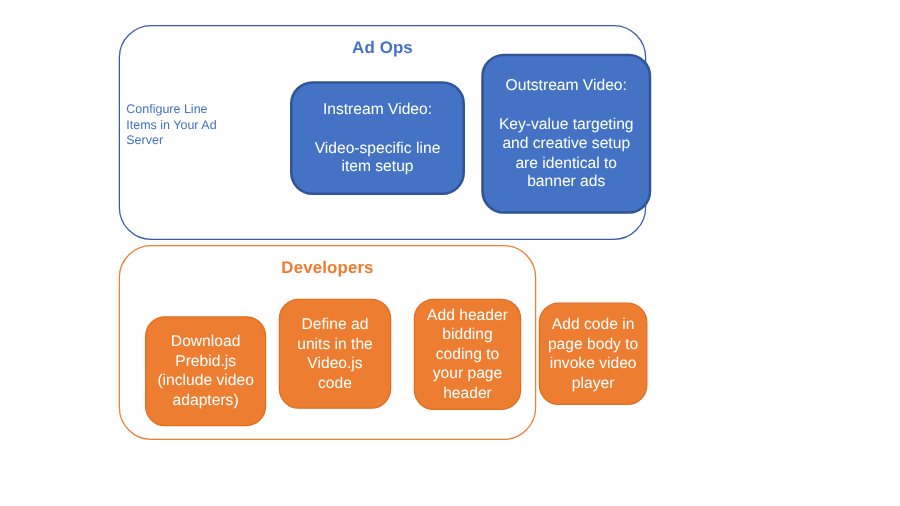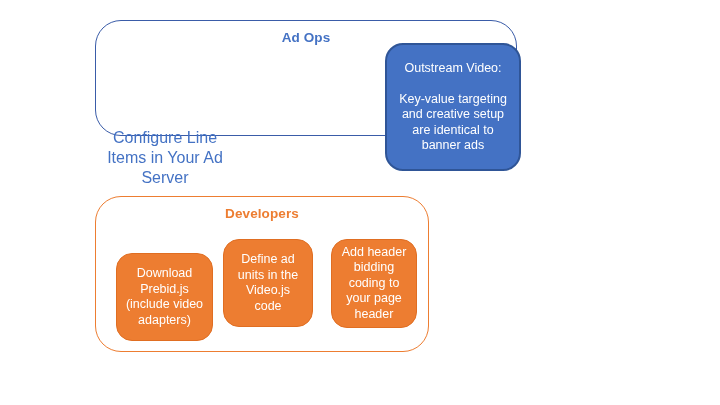--- a/index.html
+++ b/index.html
@@ -18,21 +18,21 @@
   .group-container {
     position: absolute;
     background: #ffffff;
     border-radius: 26px;
     box-sizing: border-box;
   }
   .adops-container {
     left: 95px;
     top: 20px;
     width: 422px;
-    height: 116px;
+    height: 172px;
     border: 1.6px solid var(--blue-container-border);
     padding-left: 10px;
   }
   .dev-container {
     left: 95px;
     top: 196px;
     width: 334px;
     height: 156px;
     border: 1.6px solid var(--orange-fill);
   }
@@ -46,26 +46,24 @@
     font-weight: bold;
     letter-spacing: 0.1px;
   }
   .adops-title { color: var(--blue-text); }
   .dev-title   { color: var(--orange-fill); }
   .side-note {
     position: absolute;
     left: 5px;
     top: 61px;
     width: 128px;
-    text-align: center;
     color: var(--blue-text);
-    font-size: 16px;
+    font-size: 10px;
     line-height: 1.25;
     white-space: pre-line;
-    margin-top: 46px;
   }
   .flow-box {
     position: absolute;
     box-sizing: border-box;
     display: flex;
     align-items: center;
     justify-content: center;
     text-align: center;
     color: #ffffff;
     font-size: 12.5px;
@@ -94,20 +92,24 @@
 </head>
 <body>
 
 <div class="canvas">
 
   <div class="group-container adops-container">
     <div class="group-title adops-title">Ad Ops</div>
     <div class="side-note">Configure Line
 Items in Your Ad
 Server</div>
+    <div class="flow-box blue-box box-instream">Instream Video:
+
+Video-specific line
+item setup</div>
     <div class="flow-box blue-box box-outstream">Outstream Video:
 
 Key-value targeting
 and creative setup
 are identical to
 banner ads</div>
   </div>
 
   <div class="group-container dev-container">
     <div class="group-title dev-title">Developers</div>
@@ -117,15 +119,19 @@
 adapters)</div>
     <div class="flow-box orange-box box-dev-2">Define ad
 units in the
 Video.js
 code</div>
     <div class="flow-box orange-box box-dev-3">Add header
 bidding
 coding to
 your page
 header</div>
+    <div class="flow-box orange-box box-dev-4">Add code in
+page body to
+invoke video
+player</div>
   </div>
 
 </div>
 
 </body></html>

